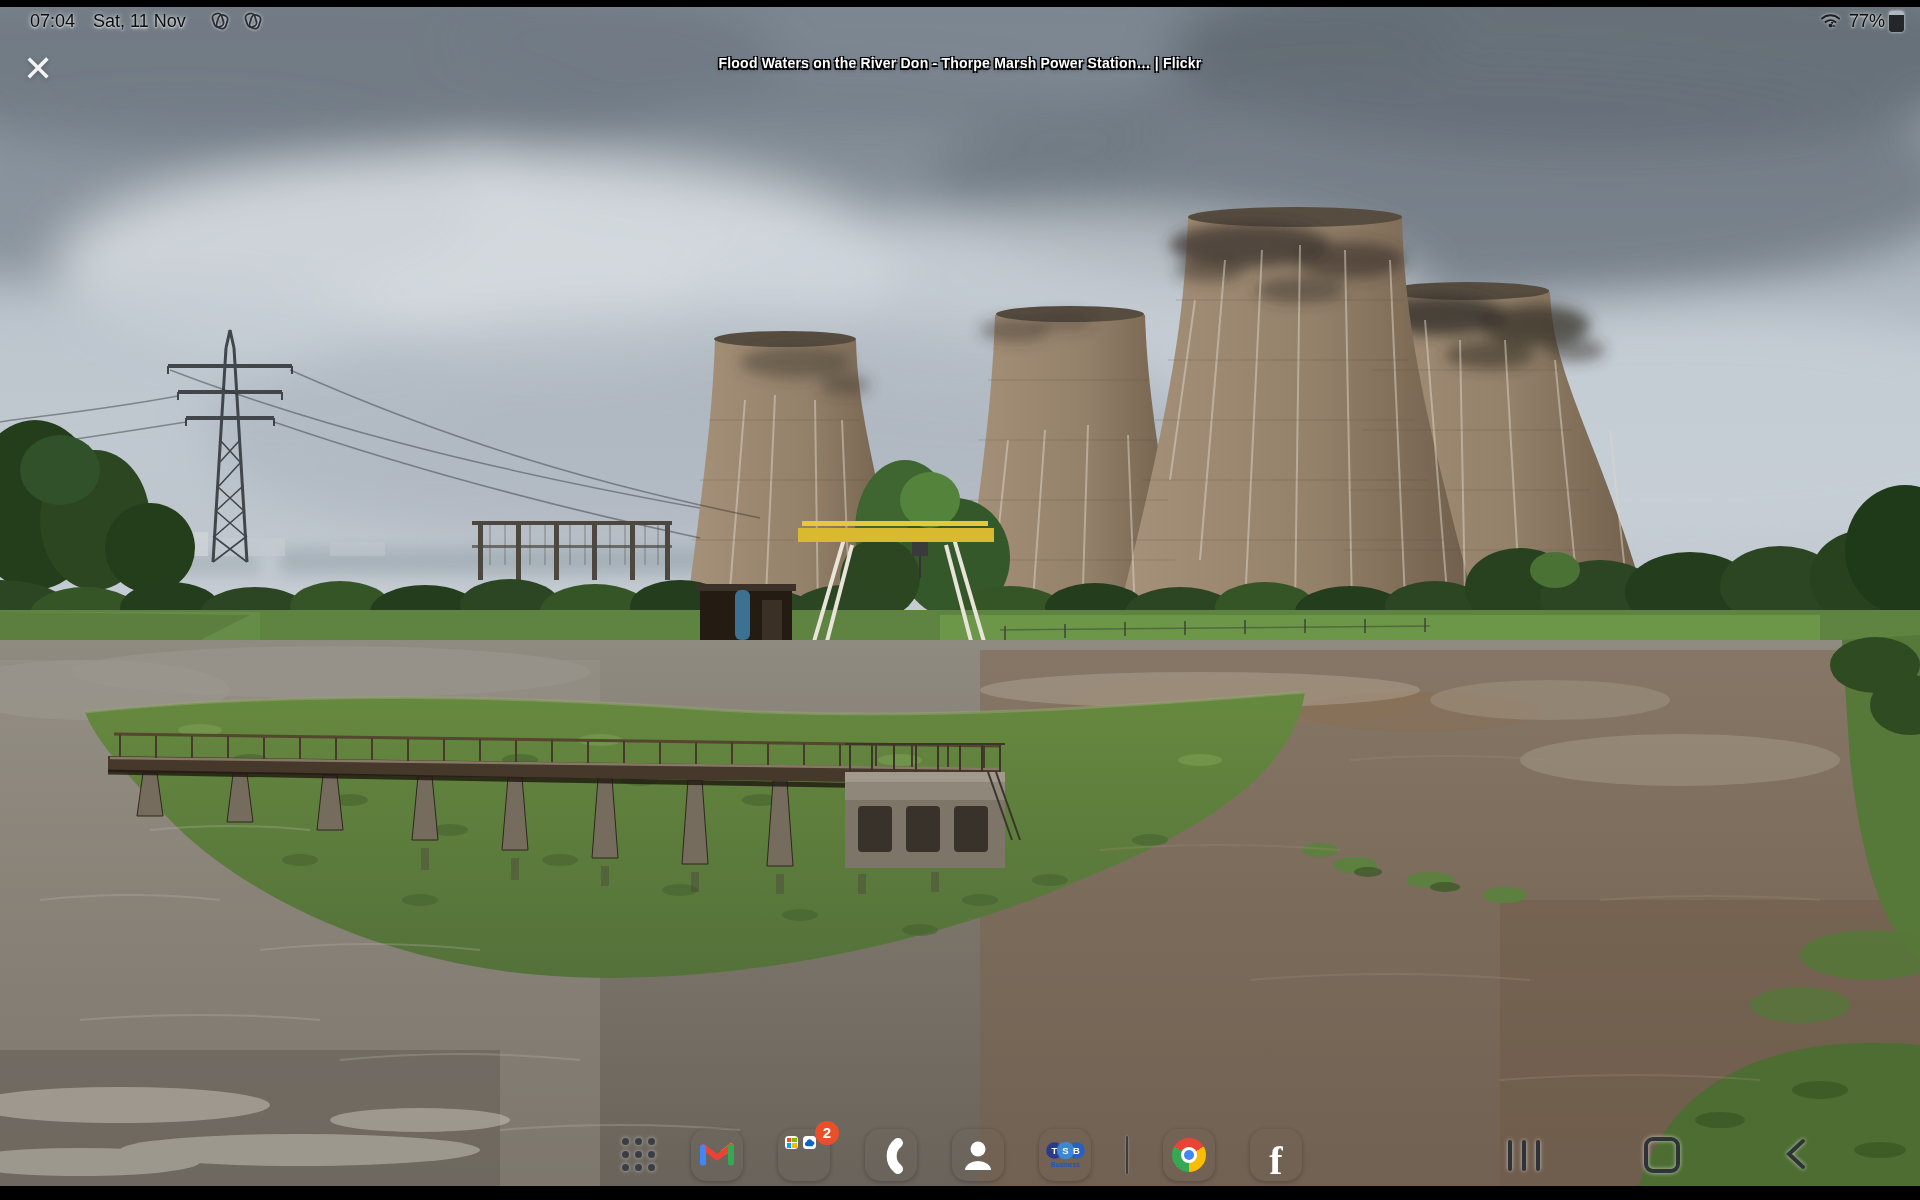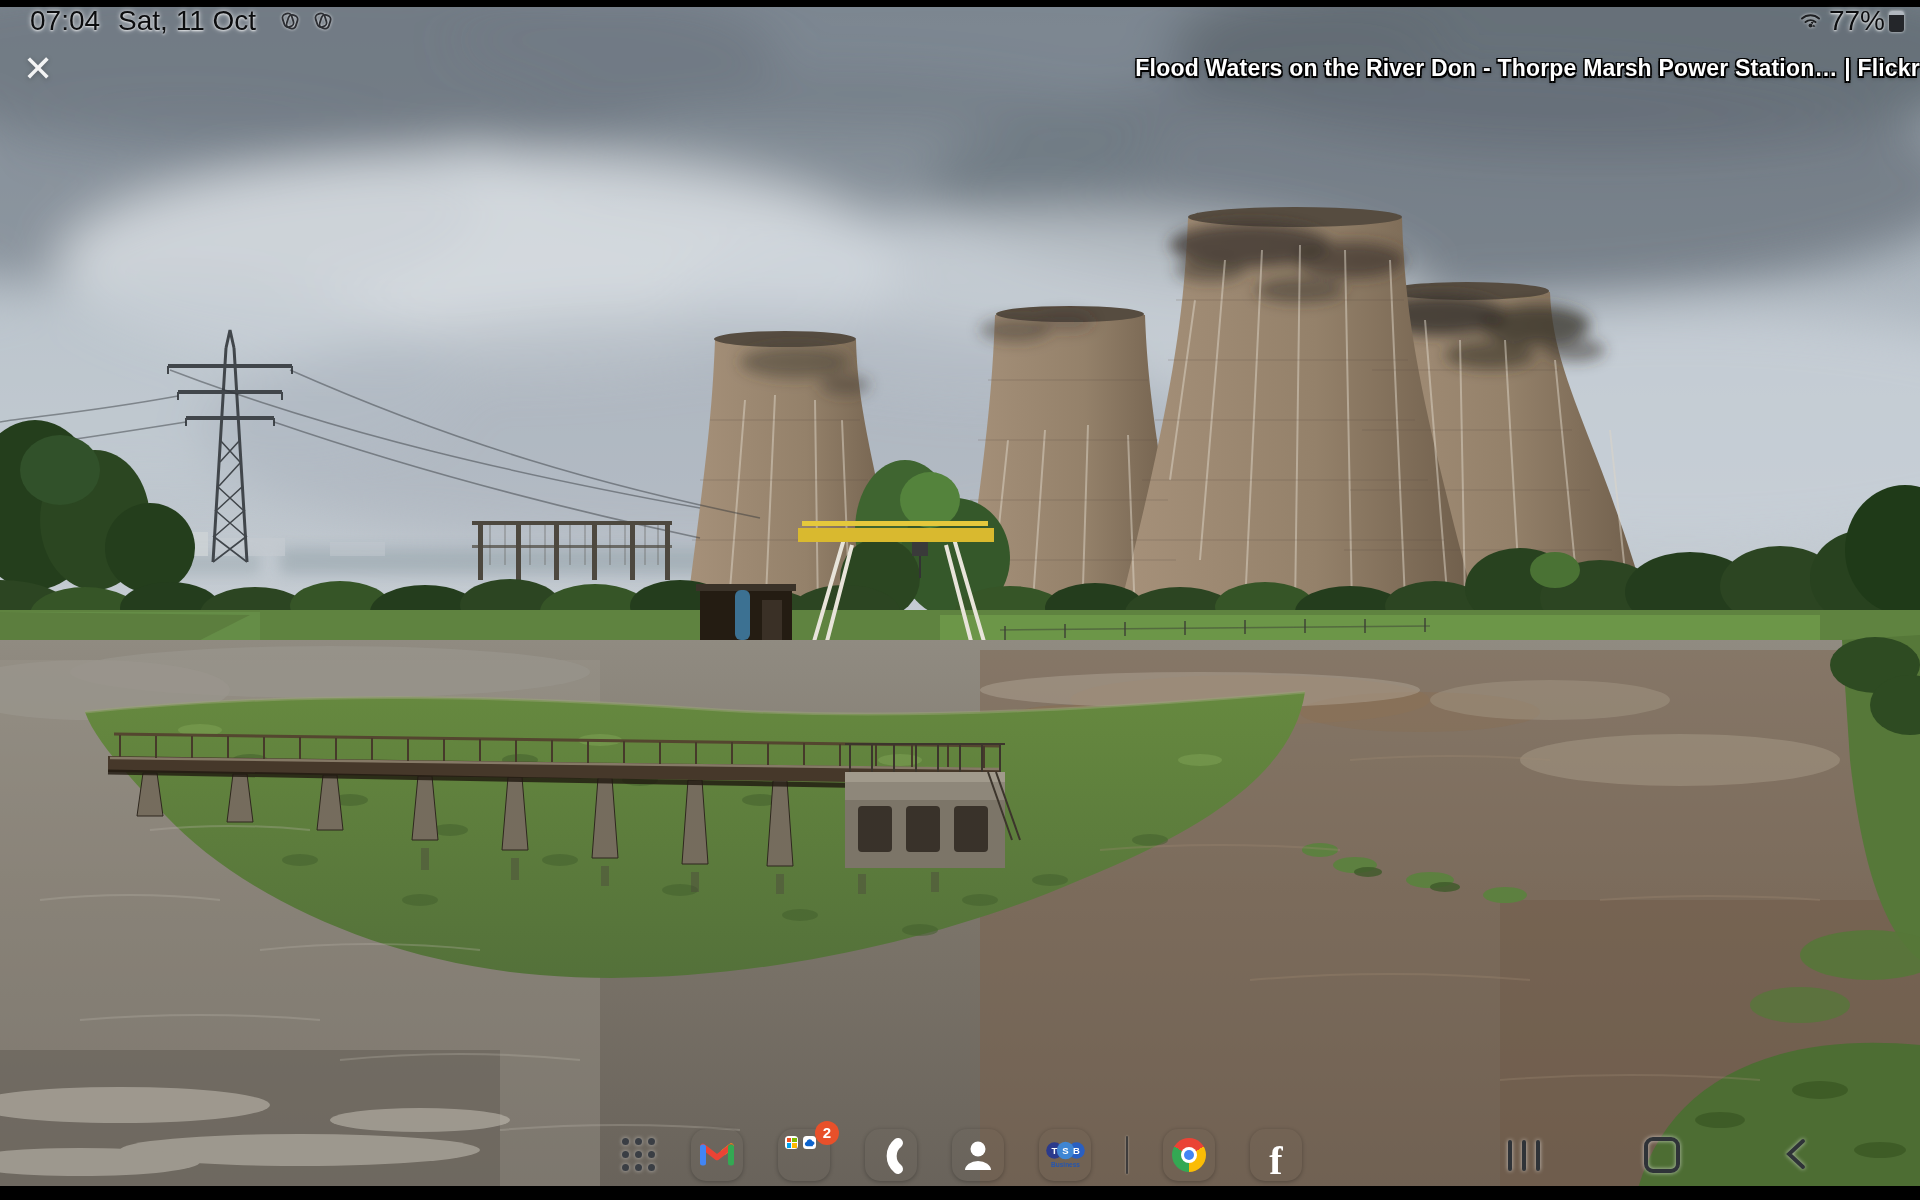--- a/index.html
+++ b/index.html
@@ -6,37 +6,37 @@
   .screen{position:relative;width:1920px;height:1200px;overflow:hidden;
     font-family:"Liberation Sans",sans-serif;background:#9aa4ae;}
   .photo{position:absolute;inset:0;width:1920px;height:1200px;display:block;}
   .strip{position:absolute;left:0;right:0;background:#000;}
   .strip.top{top:0;height:7px;}
   .strip.bottom{bottom:0;height:14px;}
 
   
   .status-bar{position:absolute;top:6px;left:0;right:0;height:30px;display:flex;
     justify-content:space-between;align-items:center;padding:0 16px 0 30px;
-    font-size:28px;color:#0c0d0f;}
+    font-size:18px;color:#0c0d0f;}
   .status-left,.status-right{display:flex;align-items:center;
     text-shadow:0 0 5px rgba(255,255,255,.9),0 1px 2px rgba(255,255,255,.7);}
   .status-left .time{margin-right:18px;}
   .notif-icons{display:flex;gap:9px;margin-left:22px;}
   .notif-icons svg,.wifi-svg{filter:drop-shadow(0 0 1.5px rgba(255,255,255,.8));}
   .status-right{gap:4px;}
   .battery{position:relative;width:15px;height:21px;border-radius:3px;
     background:rgba(190,196,203,.85);overflow:hidden;display:inline-block;
     box-shadow:0 0 3px rgba(255,255,255,.8);}
   .battery::before{content:"";position:absolute;top:-3px;left:4px;width:7px;height:3px;
     background:#24262a;border-radius:2px 2px 0 0;}
   .battery-fill{position:absolute;left:0;right:0;bottom:0;background:#24262a;}
 
   
-  .viewer-title{position:absolute;top:55px;left:0;right:0;text-align:right;
-    font-size:23px;font-weight:bold;letter-spacing:.2px;color:#fff;
+  .viewer-title{position:absolute;top:55px;left:0;right:0;text-align:center;
+    font-size:14px;font-weight:bold;letter-spacing:.2px;color:#fff;
     text-shadow:-1.5px -1.5px 0 #000,1.5px -1.5px 0 #000,-1.5px 1.5px 0 #000,
       1.5px 1.5px 0 #000,0 2px 4px rgba(0,0,0,.55);}
   .close-btn{position:absolute;top:44px;left:14px;width:48px;height:48px;
     background:none;border:none;cursor:pointer;color:rgba(255,255,255,.92);
     font-size:36px;font-weight:100;line-height:48px;text-align:center;
     font-family:"Liberation Sans",sans-serif;text-shadow:0 1px 5px rgba(0,0,0,.25);}
 
   
   .dock{position:absolute;left:622px;bottom:18px;height:54px;display:flex;
     align-items:center;gap:35px;}
@@ -379,21 +379,21 @@
       </g>
     </g>
   </svg>
 
   <div class="strip top"></div>
   <div class="strip bottom"></div>
 
   <div class="status-bar">
     <div class="status-left">
       <span class="time">07:04</span>
-      <span class="date">Sat, 11 Oct</span>
+      <span class="date">Sat, 11 Nov</span>
       <span class="notif-icons">
         <svg width="24" height="24" viewBox="0 0 24 24">
           <g fill="none" stroke="#2c2e33" stroke-width="1.8">
             <rect x="5.2" y="4.5" width="9.5" height="13.5" rx="4" transform="rotate(-18 10 11)"></rect>
             <rect x="9.3" y="6" width="9.5" height="13.5" rx="4" transform="rotate(18 14 13)"></rect>
           </g>
         </svg>
         <svg width="24" height="24" viewBox="0 0 24 24">
           <g fill="none" stroke="#2c2e33" stroke-width="1.8">
             <rect x="5.2" y="4.5" width="9.5" height="13.5" rx="4" transform="rotate(-18 10 11)"></rect>

